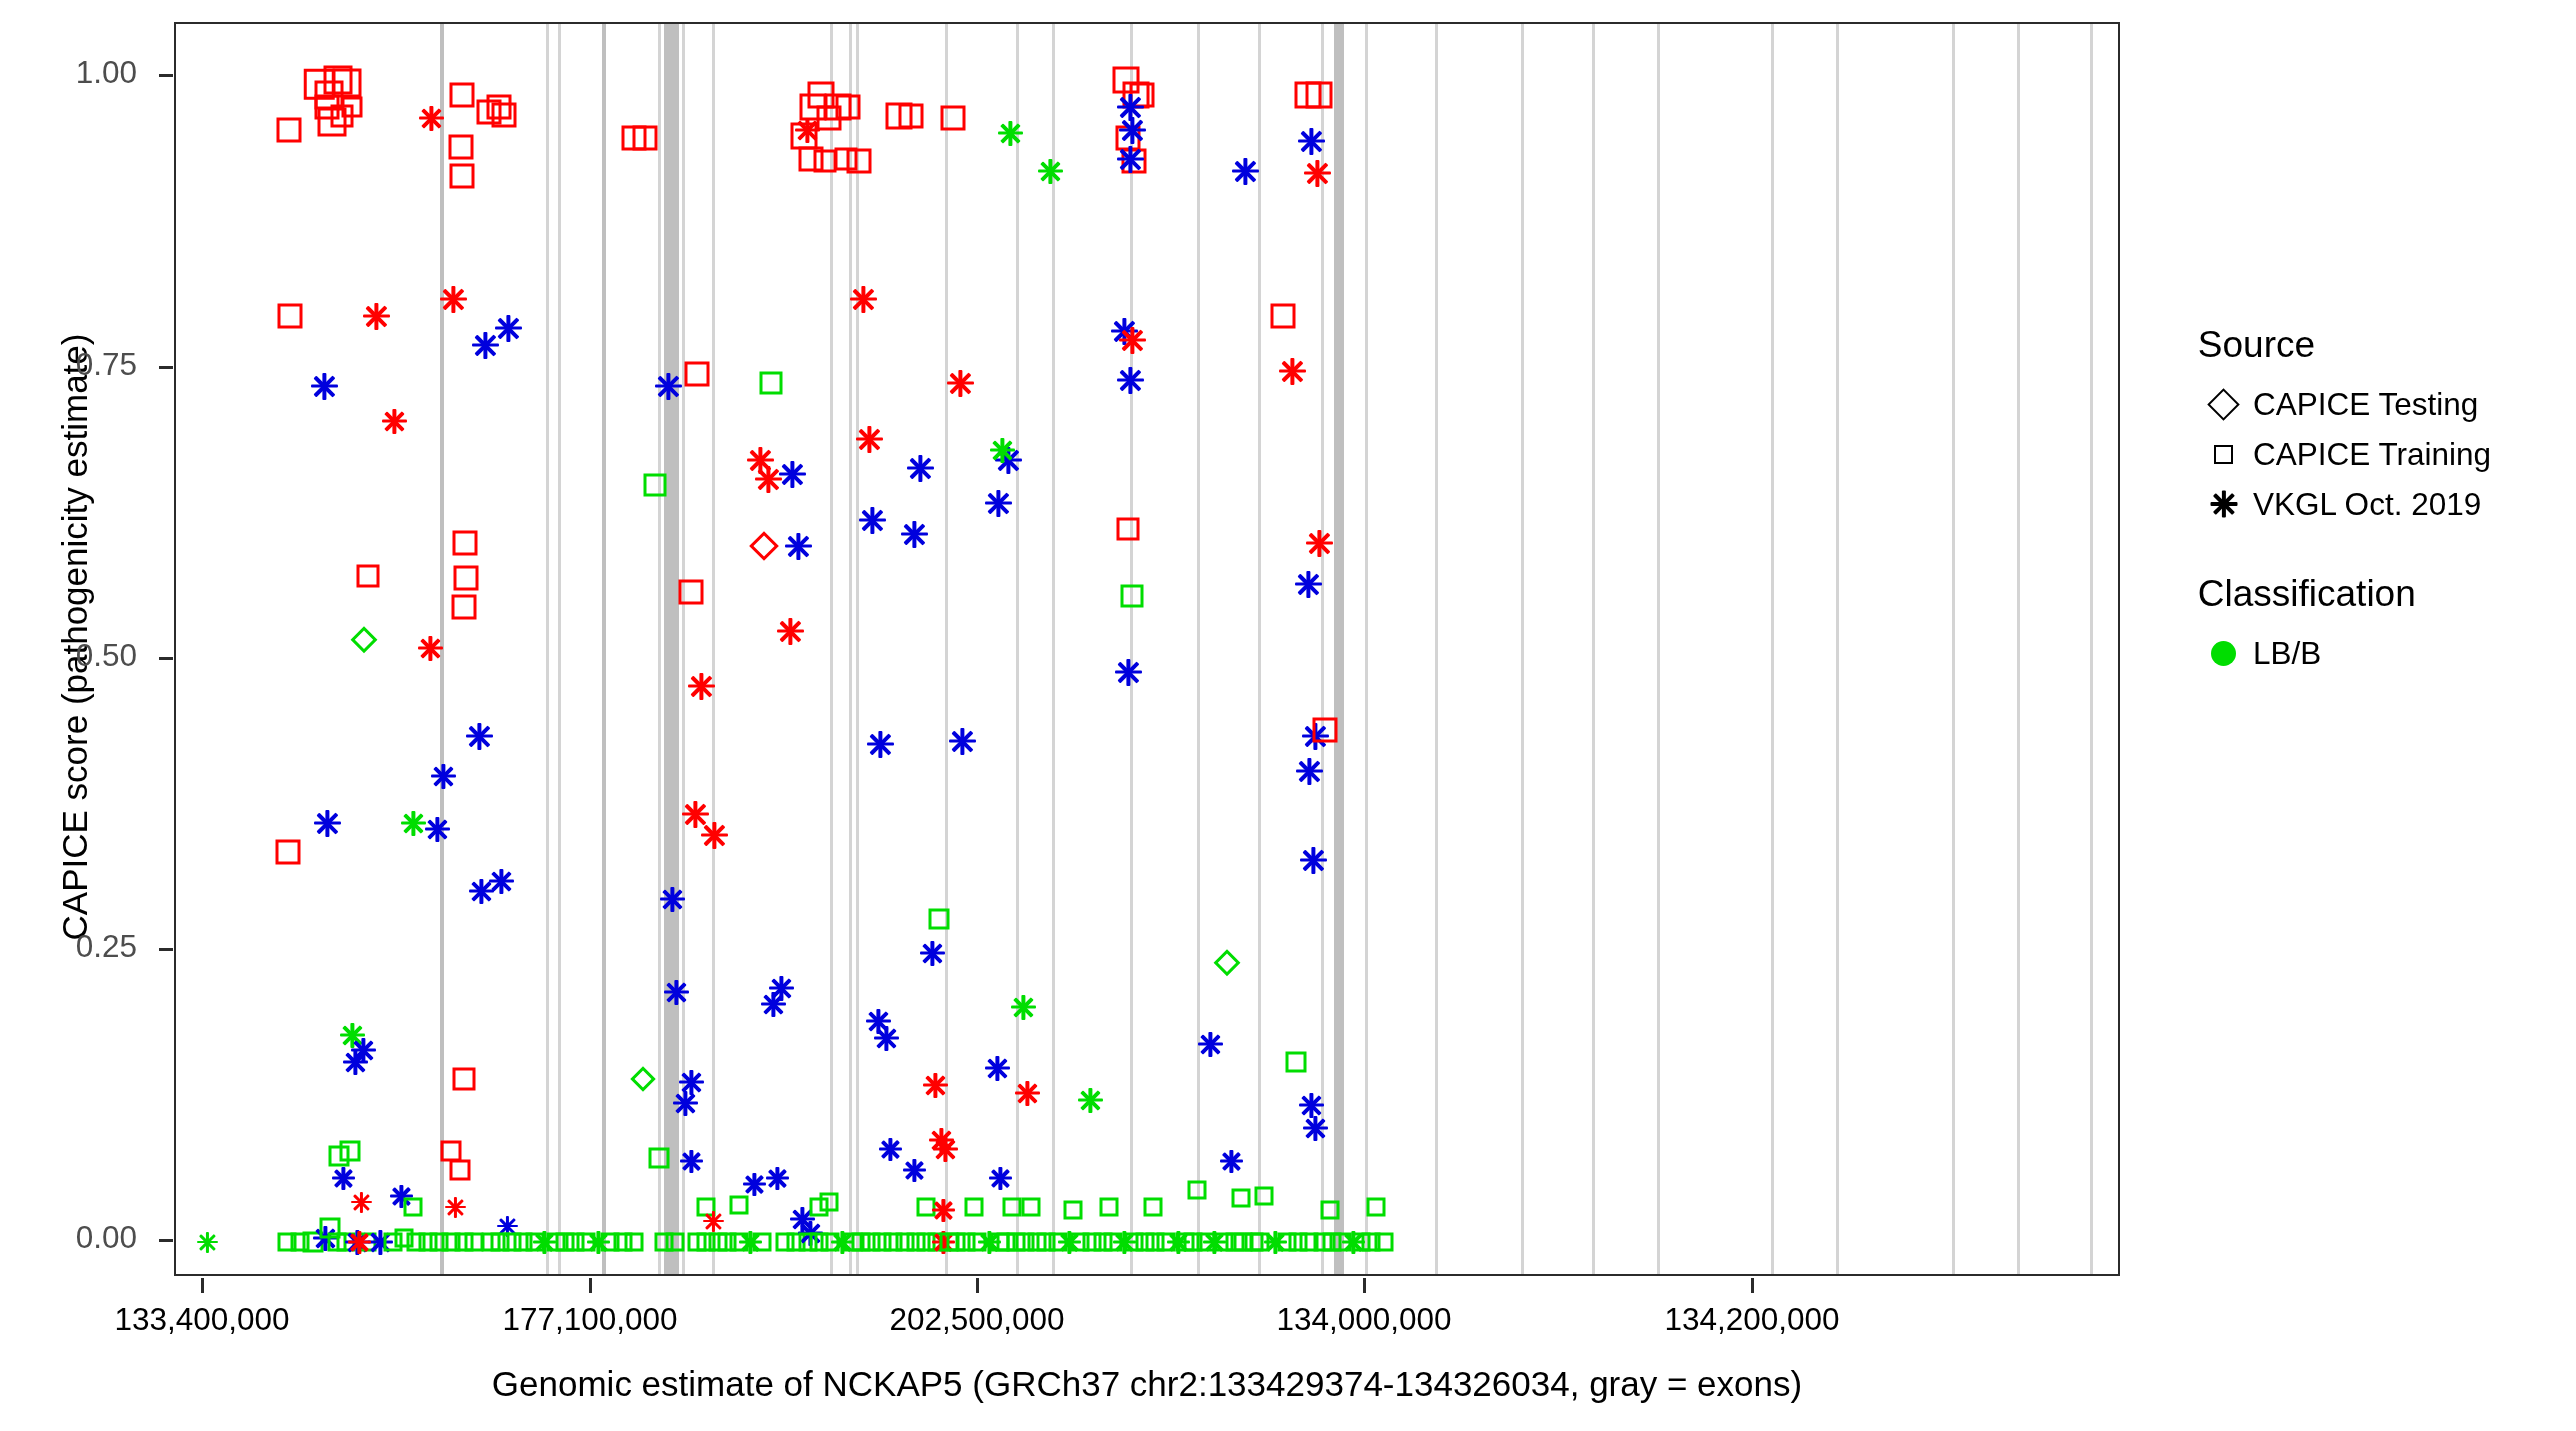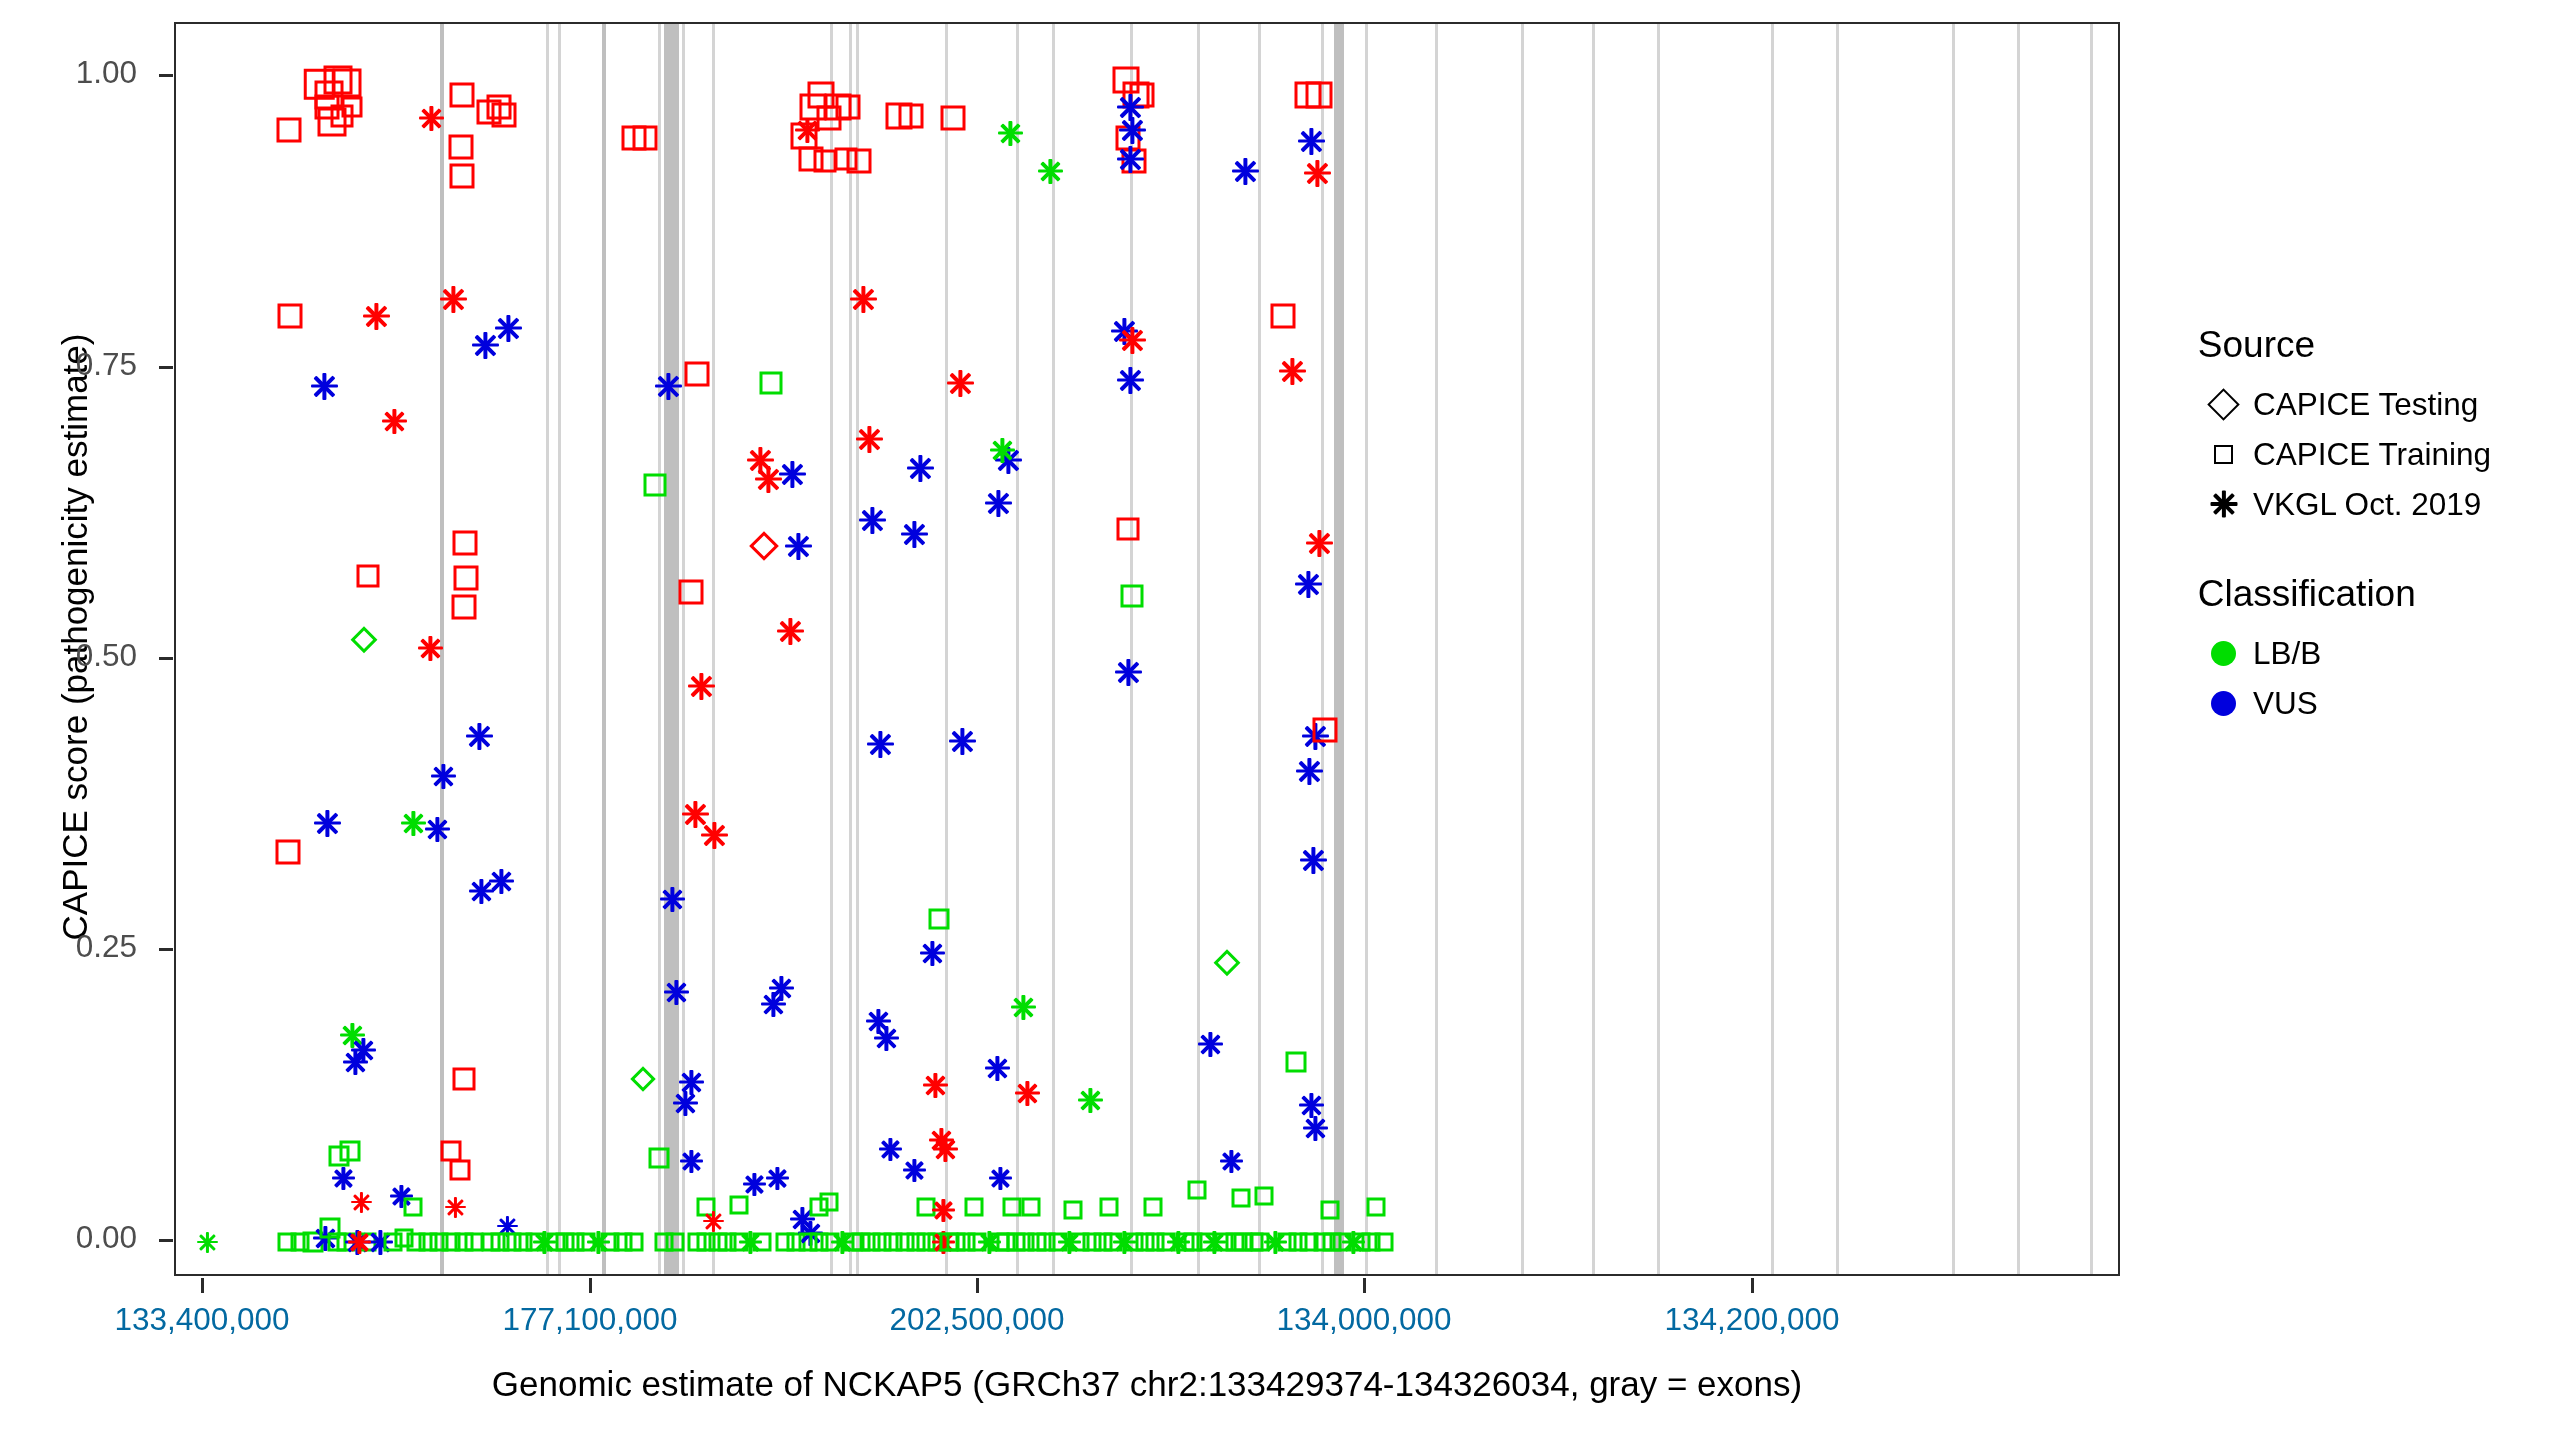--- a/index.html
+++ b/index.html
@@ -24,21 +24,21 @@
     border:2.9px solid #2b2b2b; background:#ffffff; box-sizing:border-box;
     overflow:hidden;
   }
   .exon{position:absolute; top:0; bottom:0; background:#bfbfbf;}
   .exon.thin{background:#d4d4d4;}
 
   
   .ytick{position:absolute; left:159px; width:14.3px; height:2.9px; background:#2b2b2b;}
   .ytlab{position:absolute; right:2439px; text-align:right; font-size:31.5px; color:#4d4d4d; white-space:nowrap;}
   .xtick{position:absolute; top:1278px; width:2.9px; height:15.3px; background:#2b2b2b;}
-  .xtlab{position:absolute; top:1301px; font-size:31.5px; color:#0369a1; white-space:nowrap; transform:translateX(-50%);}
+  .xtlab{position:absolute; top:1301px; font-size:31.5px; color:#000000; white-space:nowrap; transform:translateX(-50%);}
 
   
   .pt{position:absolute; transform:translate(-50%,-50%); pointer-events:none;}
   .sq{box-sizing:border-box; background:transparent;}
   .dia{box-sizing:border-box; background:transparent; transform:translate(-50%,-50%) rotate(45deg);}
   .ast{position:absolute; transform:translate(-50%,-50%);}
   .ast i{position:absolute; left:50%; top:50%; display:block; border-radius:1px;}
 
   
   #legend{position:absolute; left:2194px; top:324px; width:382px;}
@@ -965,21 +965,15 @@
         <div class="leg-lab">VKGL Oct. 2019</div>
       </div>
       <div class="leg-gap"></div>
       <div class="leg-title">Classification</div>
       <div class="leg-row">
         <div class="leg-key">
           <div class="dot" style="background: rgb(0, 221, 0);"></div>
         </div>
         <div class="leg-lab">LB/B</div>
       </div>
-      <div class="leg-row">
-        <div class="leg-key">
-          <div class="dot" style="background: rgb(0, 0, 221);"></div>
-        </div>
-        <div class="leg-lab">VUS</div>
-      </div>
     </div>
 </div>
 
 
 </body></html>

